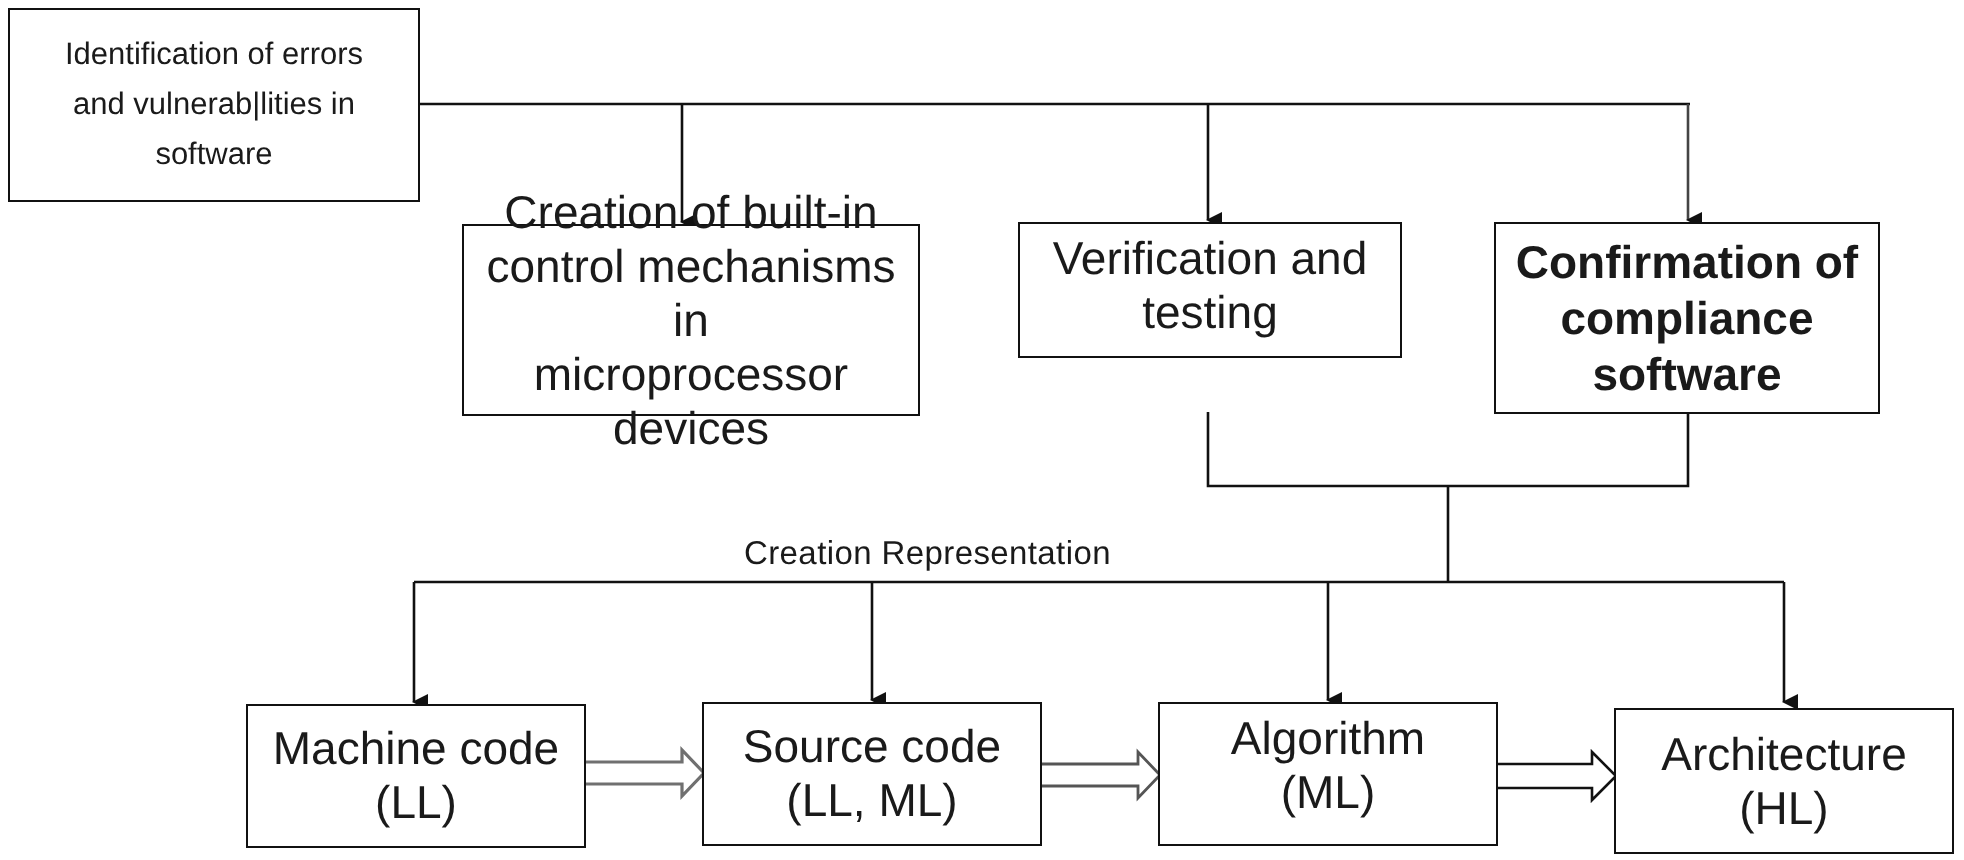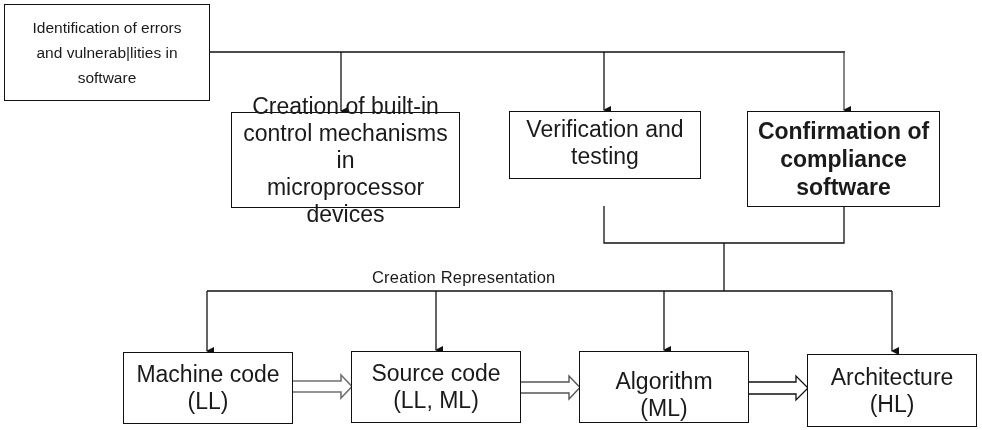--- a/index.html
+++ b/index.html
@@ -71,21 +71,21 @@
 <div class="box" style="left:123px; top:352px; width:170px; height:72px;">
   <span>Machine code
 (LL)</span>
 </div>
 
 <div class="box" style="left:351px; top:351px; width:170px; height:72px;">
   <span>Source code
 (LL, ML)</span>
 </div>
 
-<div class="box" style="left:579px; top:351px; width:170px; height:72px; align-items:flex-start; padding-top:16px;">
+<div class="box" style="left:579px; top:351px; width:170px; height:72px; align-items:flex-start; padding-top:4px;">
   <span>Algorithm
 (ML)</span>
 </div>
 
 <div class="box" style="left:807px; top:354px; width:170px; height:73px;">
   <span>Architecture
 (HL)</span>
 </div>
 
 </body></html>

